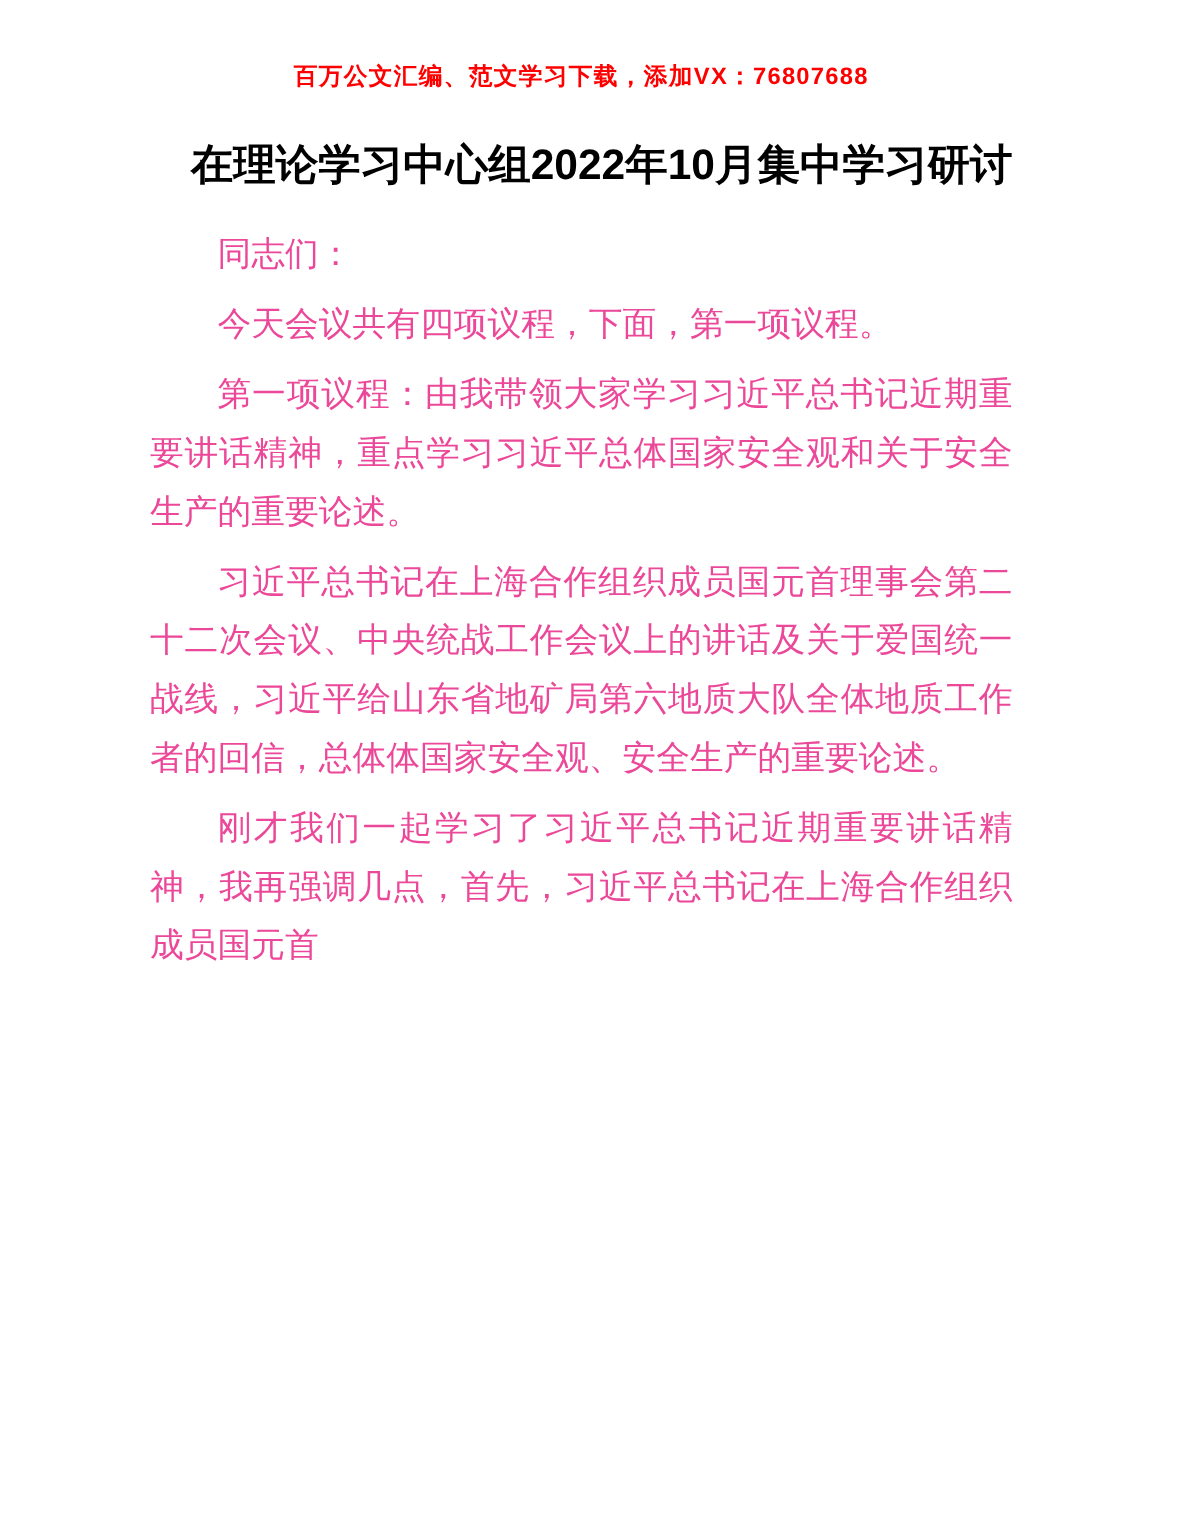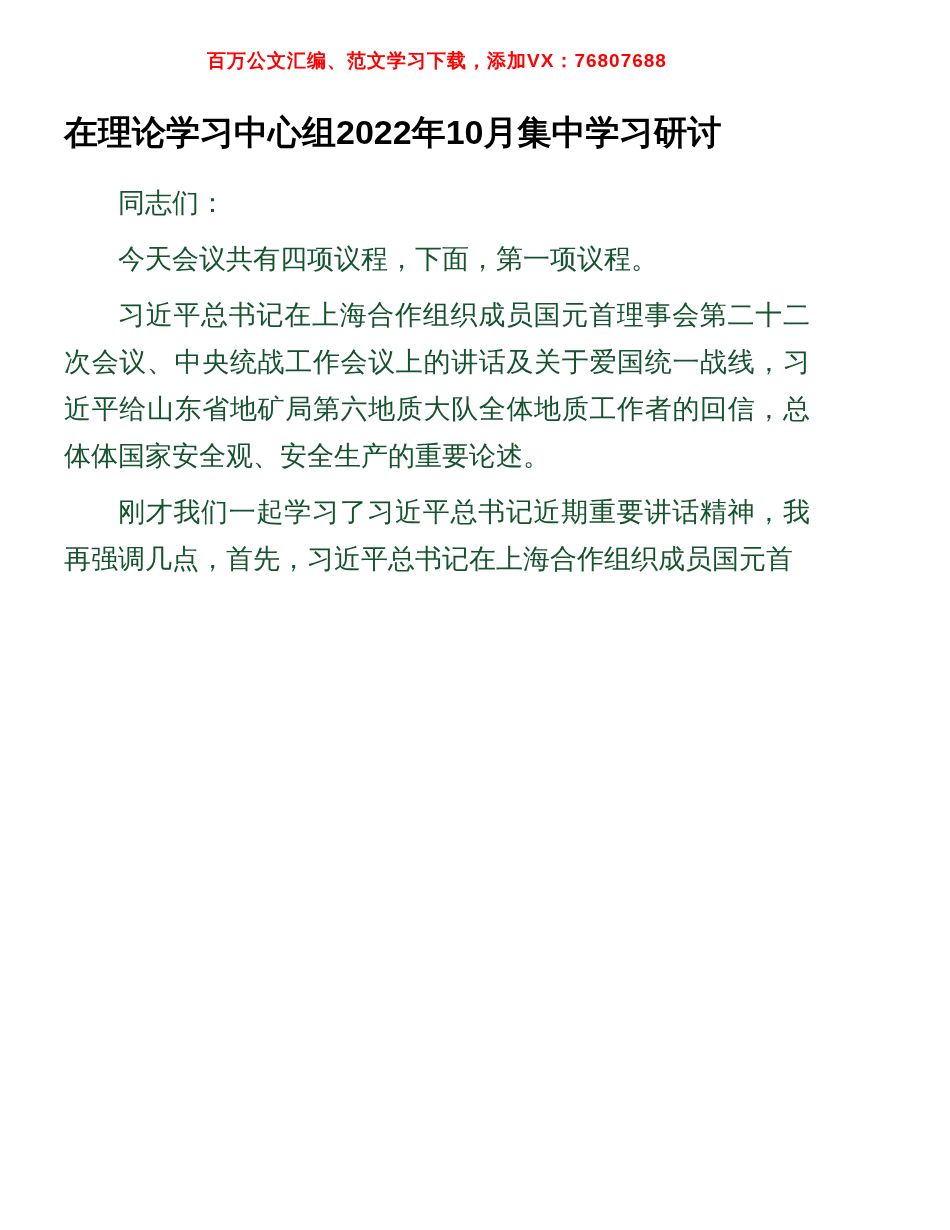--- a/index.html
+++ b/index.html
@@ -8,62 +8,63 @@
     width: 950px;
     height: 1230px;
     font-family: "Liberation Serif", serif;
     color: #000000;
     overflow: hidden;
   }
   .page {
     width: 950px;
     height: 1084px;
     background: #ffffff;
-    padding: 48px 140px 0 64px;
+    padding: 48px 140px 0 120px;
   }
   .watermark {
     text-align: center;
     font-family: "Liberation Sans", sans-serif;
     font-size: 19px;
     font-weight: bold;
     color: var(--accent, #fe0000);
     margin-bottom: 30px;
     letter-spacing: 1px;
   }
   .title {
     font-family: "Liberation Sans", sans-serif;
     font-size: 34px;
     font-weight: 700;
-    text-align: left;
+    text-align: right;
     line-height: 56px;
     color: #000000;
     margin-bottom: 20px;
   }
   .title-line { display: block; }
   .body-text { }
   .para {
     font-size: 27px;
     line-height: 47px;
     text-indent: 2em;
     text-align: justify;
     margin-bottom: 9px;
-    color: #14532d;
+    color: #ec4899;
   }
 </style>
 </head>
 <body>
 
 <div class="page">
 
   <div class="watermark">百万公文汇编、范文学习下载，添加VX：76807688</div>
 
   <h1 class="title">
     <span class="title-line">在理论学习中心组2022年10月集中学习研讨</span>
   </h1>
 
   <div class="body-text">
     <p class="para">同志们：</p>
     <p class="para">今天会议共有四项议程，下面，第一项议程。</p>
+    <p class="para">第一项议程：由我带领大家学习习近平总书记近期重要讲话精神，重点学习习近平总体国家安全观和关于安全生产的重要论述。</p>
     <p class="para">习近平总书记在上海合作组织成员国元首理事会第二十二次会议、中央统战工作会议上的讲话及关于爱国统一战线，习近平给山东省地矿局第六地质大队全体地质工作者的回信，总体体国家安全观、安全生产的重要论述。</p>
     <p class="para">刚才我们一起学习了习近平总书记近期重要讲话精神，我再强调几点，首先，习近平总书记在上海合作组织成员国元首</p>
   </div>
 
 </div>
 
 </body></html>

